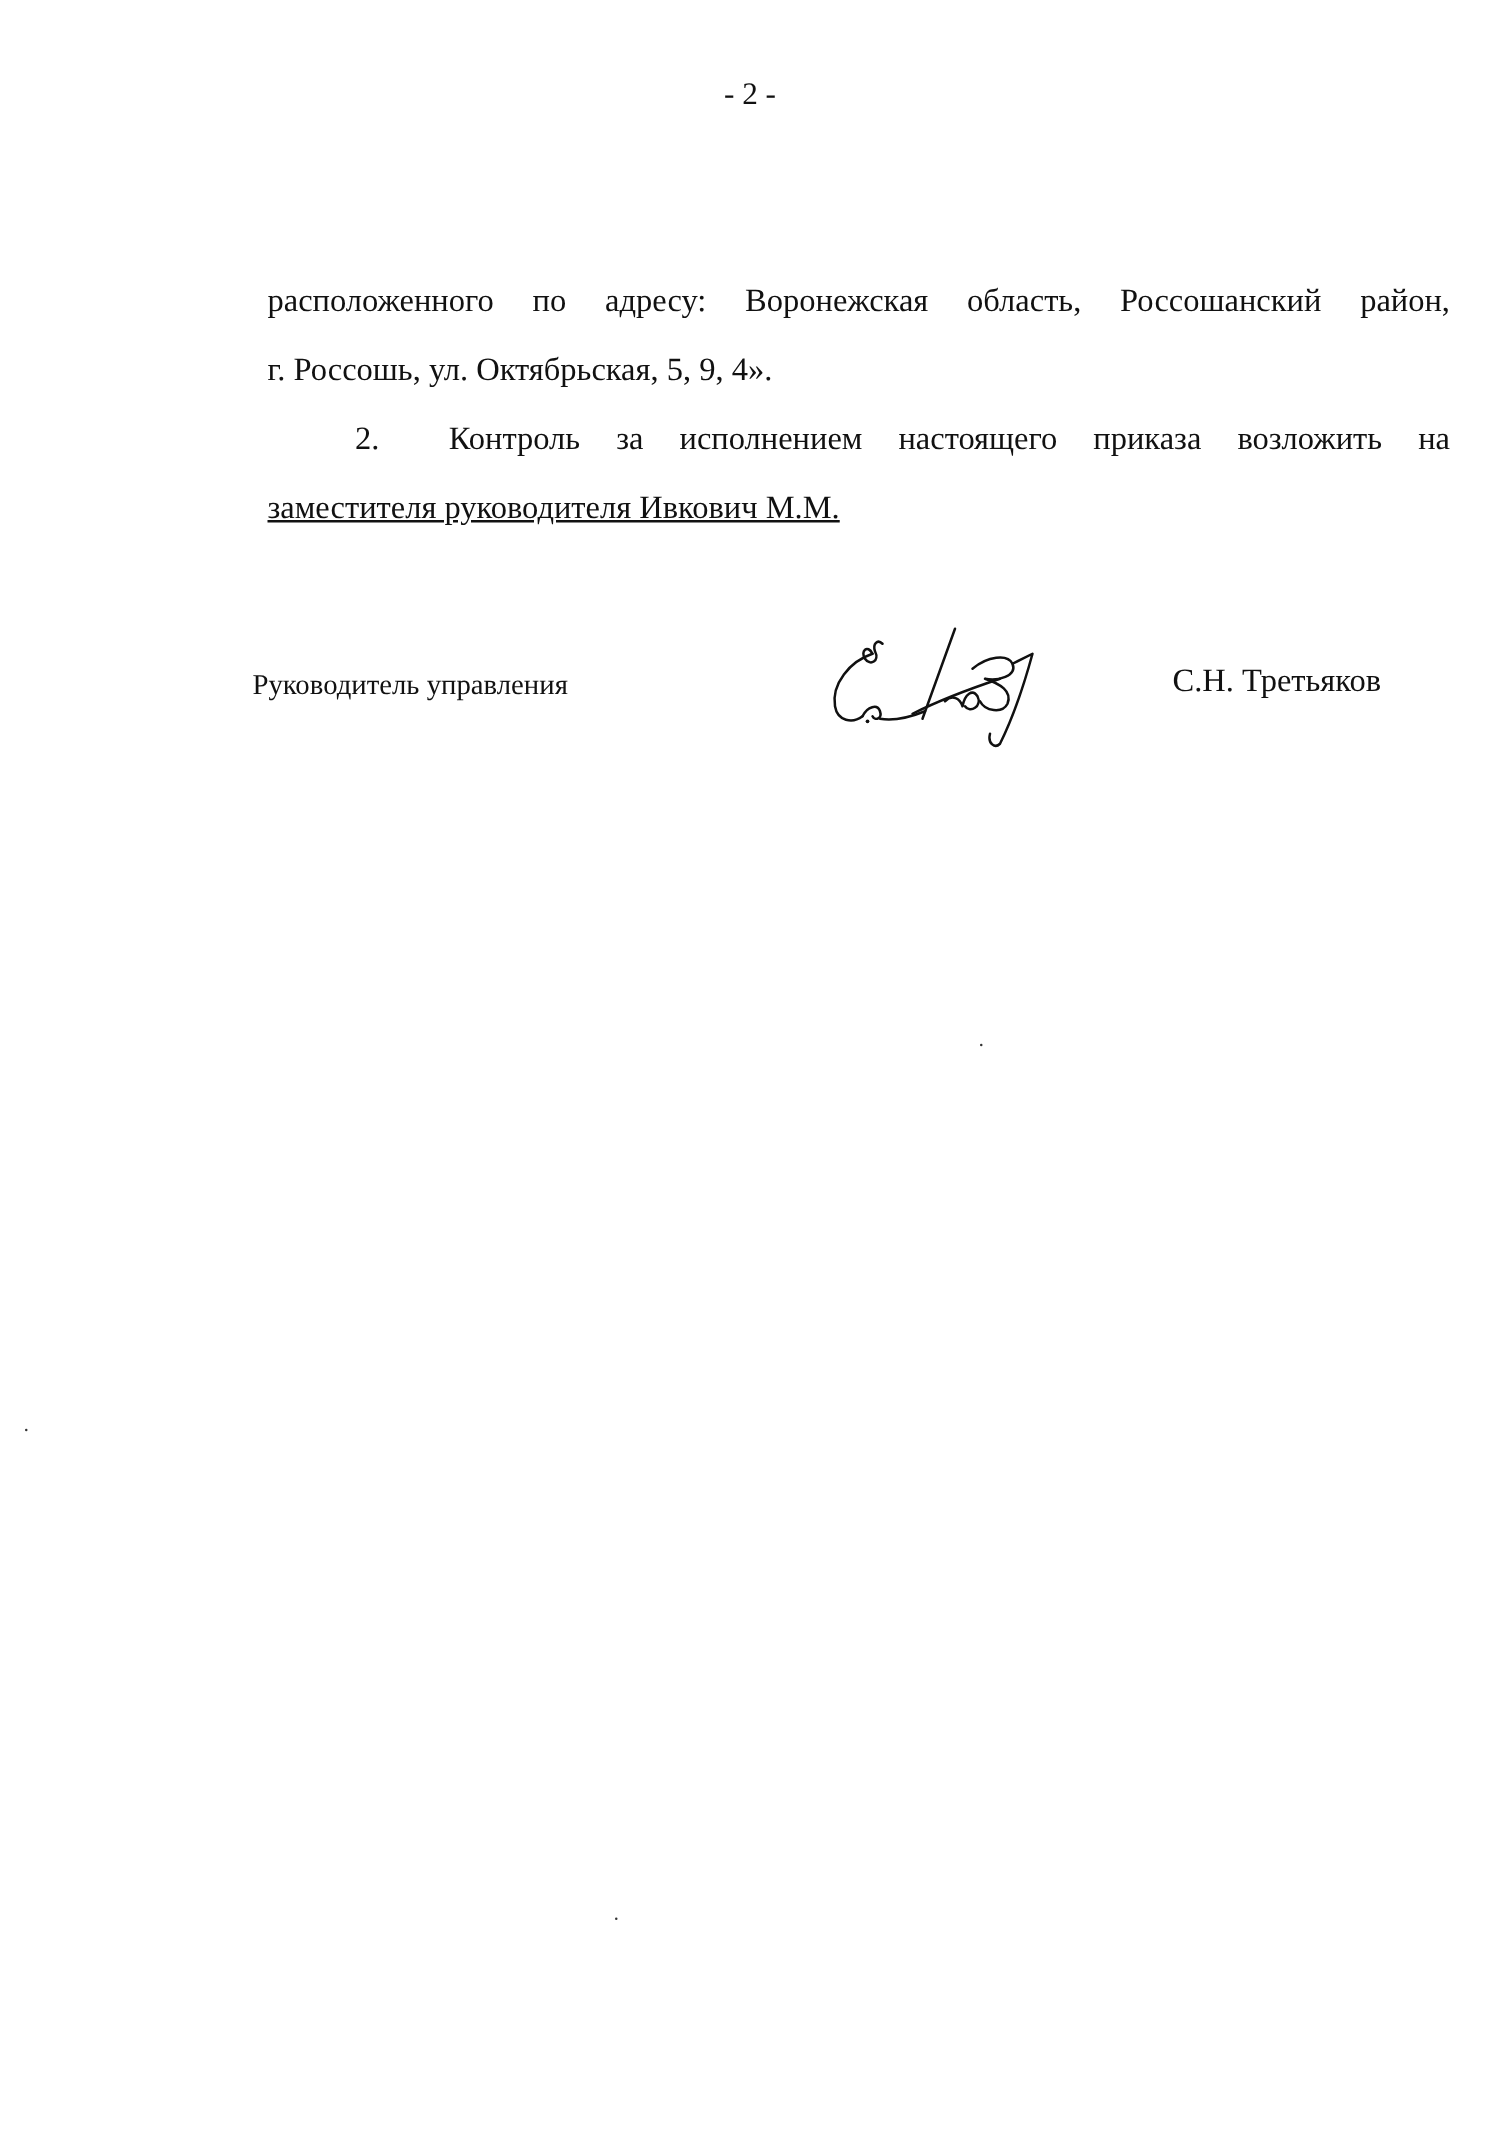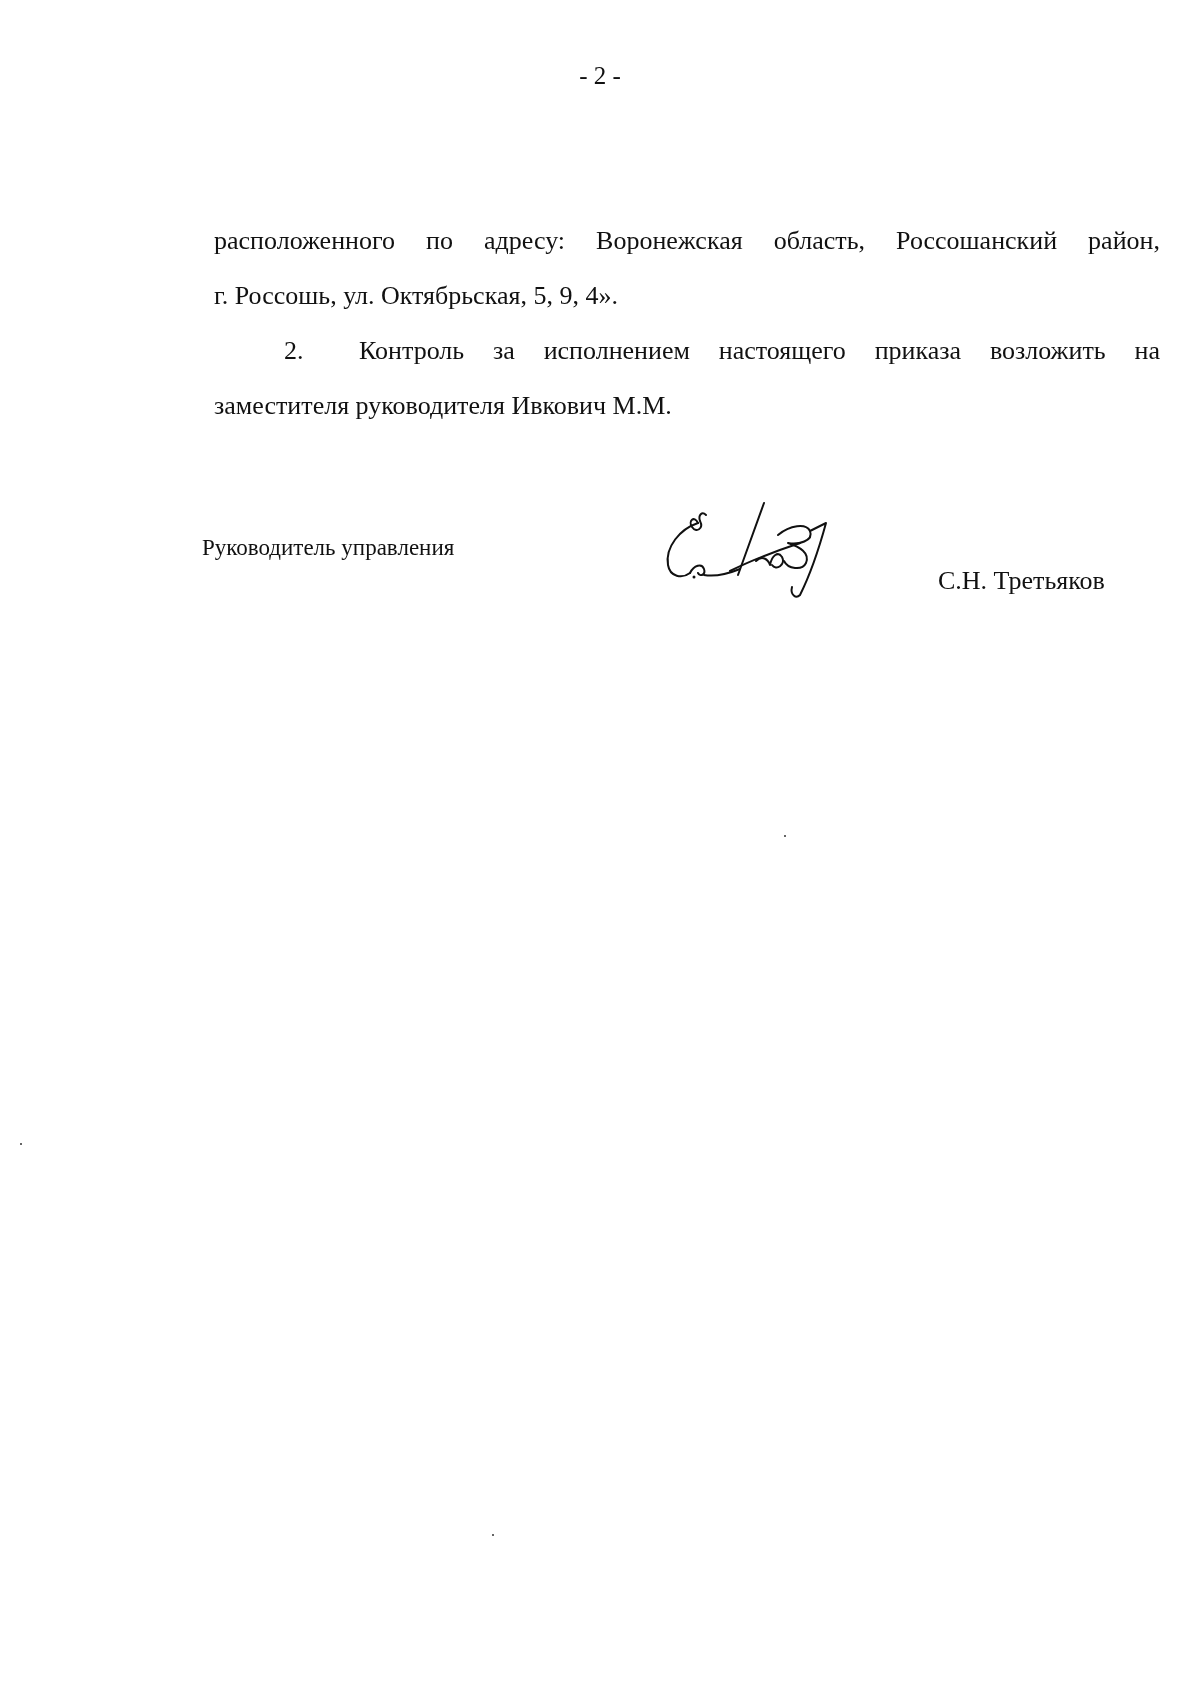--- a/index.html
+++ b/index.html
@@ -6,25 +6,25 @@
   body { width: 1200px; height: 1705px; position: relative; overflow: hidden;
          font-family: "Liberation Serif", "DejaVu Serif", serif; color: #111; }
   .page-number { position: absolute; top: 62px; left: 0; width: 1200px; text-align: center;
                  font-size: 25px; }
   .body-text { position: absolute; left: 202px; width: 946px; font-size: 26px; }
   .line { position: absolute; left: 12px; white-space: nowrap; }
   .justify { width: 946px; text-align: justify; text-align-last: justify; }
   .l1 { top: 226px; }
   .l2 { top: 281px; }
   .l3 { top: 336px; }
-  .l4 { top: 391px; }
+  .l4 { top: 391px; text-decoration: underline; }
   .item-num { display: inline-block; width: 75px; margin-left: 70px; }
   .l3 .rest { display: inline-block; width: 801px; text-align: justify; text-align-last: justify; }
   .sign-title { position: absolute; left: 202px; top: 535px; font-size: 23px; }
-  .sign-name { position: absolute; left: 938px; top: 530px; font-size: 26px; margin-top: 36px; }
+  .sign-name { position: absolute; left: 938px; top: 530px; font-size: 26px; }
   .signature { position: absolute; left: 660px; top: 495px; width: 180px; height: 105px; }
   .speck { position: absolute; width: 2px; height: 2px; background: #333; border-radius: 1px; }
 </style>
 </head>
 <body>
 
 <div class="page-number">- 2 -</div>
 
 <div class="body-text">
   <div class="line justify l1">расположенного по адресу: Воронежская область, Россошанский район,</div>

